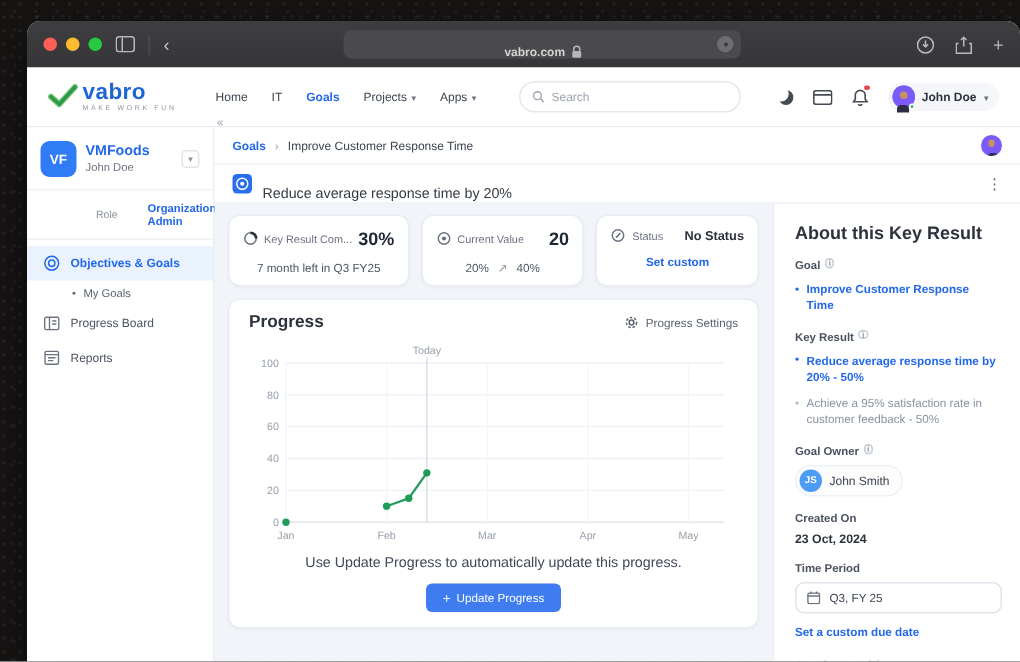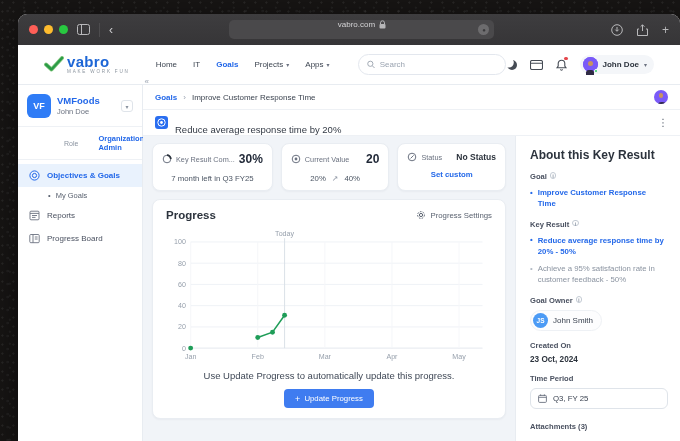--- a/index.html
+++ b/index.html
@@ -27,31 +27,31 @@
   }
   .traffic { display:flex; gap:6px; align-items:center; }
   .traffic i { width:9px; height:9px; border-radius:50%; display:block; }
   .t-red{background:#ff5f57}.t-yel{background:#febc2e}.t-grn{background:#28c840}
   .chrome-ic { color:#b9b9bb; display:flex; align-items:center; }
   .chrome-sep { width:1px; height:14px; background:#4d4c4e; }
   .back-ch { color:#cfcfd1; font-size:12px; line-height:1; }
   .addr-wrap { flex:1; display:flex; justify-content:center; }
   .addr {
     width:265px; height:19px; background:#4a494b; border-radius:5px;
-    display:flex; align-items:flex-start; justify-content:center; gap:4px; position:relative;
+    display:flex; align-items:flex-end; justify-content:center; gap:4px; position:relative;font-weight:bold;
   }
   .addr-txt { color:#d4d4d6; font-size:8px; }
   .ext-circle { position:absolute; right:5px; top:4px; width:11px; height:11px;
     border-radius:50%; background:#6d6c6e; display:flex; align-items:center; justify-content:center;
     color:#3a393b; font-size:6px; }
   .chrome-right { display:flex; gap:14px; align-items:center; }
   
   .appbar {
     position:absolute; left:0; top:31px; right:0; height:40px; background:#fff;
-    border-bottom:1px solid #e8ecf1; display:flex; align-items:center; padding:0 26px;
+    border-bottom:1px solid #e8ecf1; display:flex; align-items:center; padding:0 14px;
   }
   .logo { display:flex; align-items:center; gap:3px; margin-right:26px; }
   .logo-txt { display:flex; flex-direction:column; line-height:1; }
   .logo-name { font-size:15px; font-weight:bold; color:#1d66d6; letter-spacing:.3px; }
   .logo-tag { font-size:4.6px; color:#8b949e; letter-spacing:1.8px; margin-top:1px; }
   .nav { display:flex; gap:16px; align-items:center; }
   .nav-item { font-size:8px; color:#3c4450; display:flex; gap:3px; align-items:center; cursor:pointer; }
   .nav-item.active { color:#2368e9; font-weight:bold; }
   .nav-chev { font-size:6px; color:#6b7280; }
   .searchbox {
@@ -311,35 +311,35 @@
             <circle cx="5.5" cy="5.5" r="2.1" fill="none" stroke="#2368e9" stroke-width="1"></circle>
           </svg>
         <span>Objectives &amp; Goals</span>
       </div>
       <div class="snav-sub">
         <span>•</span>
         <span>My Goals</span>
       </div>
       <div class="snav-item">
         <svg width="11" height="11" viewBox="0 0 11 11">
+            <rect x="0.8" y="1.5" width="9.4" height="8.2" rx="1" fill="none" stroke="#6b7280" stroke-width="0.9"></rect>
+            <line x1="4" y1="1.5" x2="4" y2="9.7" stroke="#6b7280" stroke-width="0.9"></line>
+            <line x1="5.8" y1="4" x2="8.6" y2="4" stroke="#6b7280" stroke-width="0.9"></line>
+            <line x1="5.8" y1="6" x2="8.6" y2="6" stroke="#6b7280" stroke-width="0.9"></line>
+          </svg>
+        <span>Progress Board</span>
+      </div>
+      <div class="snav-item">
+        <svg width="11" height="11" viewBox="0 0 11 11">
             <rect x="1" y="1.2" width="9" height="8.6" rx="1" fill="none" stroke="#6b7280" stroke-width="0.9"></rect>
             <line x1="1" y1="3.4" x2="10" y2="3.4" stroke="#6b7280" stroke-width="0.9"></line>
             <line x1="3" y1="5.5" x2="8" y2="5.5" stroke="#6b7280" stroke-width="0.9"></line>
             <line x1="3" y1="7.4" x2="6.5" y2="7.4" stroke="#6b7280" stroke-width="0.9"></line>
           </svg>
         <span>Reports</span>
-      </div>
-      <div class="snav-item">
-        <svg width="11" height="11" viewBox="0 0 11 11">
-            <rect x="0.8" y="1.5" width="9.4" height="8.2" rx="1" fill="none" stroke="#6b7280" stroke-width="0.9"></rect>
-            <line x1="4" y1="1.5" x2="4" y2="9.7" stroke="#6b7280" stroke-width="0.9"></line>
-            <line x1="5.8" y1="4" x2="8.6" y2="4" stroke="#6b7280" stroke-width="0.9"></line>
-            <line x1="5.8" y1="6" x2="8.6" y2="6" stroke="#6b7280" stroke-width="0.9"></line>
-          </svg>
-        <span>Progress Board</span>
       </div>
     </div>
   </div>
 
   <div class="mainwrap">
     <div class="crumb-row">
       <span class="crumb-root">Goals</span>
       <span class="crumb-sep">›</span>
       <span class="crumb-cur">Improve Customer Response Time</span>
       <span class="crumb-right avatar" style="width:14px;height:14px;">
@@ -492,20 +492,21 @@
         <div class="rp-lbl">Time Period</div>
         <div class="period-input">
           <svg width="9" height="9" viewBox="0 0 9 9">
               <rect x="0.6" y="1.4" width="7.8" height="7" rx="1" fill="none" stroke="#6b7280" stroke-width="0.9"></rect>
               <line x1="0.6" y1="3.3" x2="8.4" y2="3.3" stroke="#6b7280" stroke-width="0.9"></line>
               <line x1="2.6" y1="0.4" x2="2.6" y2="2" stroke="#6b7280" stroke-width="0.9"></line>
               <line x1="6.4" y1="0.4" x2="6.4" y2="2" stroke="#6b7280" stroke-width="0.9"></line>
             </svg>
           <span class="period-val">Q3, FY 25</span>
         </div>
+        <div class="rp-duelink">Set a custom due date</div>
 
         <div class="rp-lbl" style="margin-top:13px;">Attachments (3)</div>
         
         
 
         
       </div>
     </div>
   </div>
 </div>

